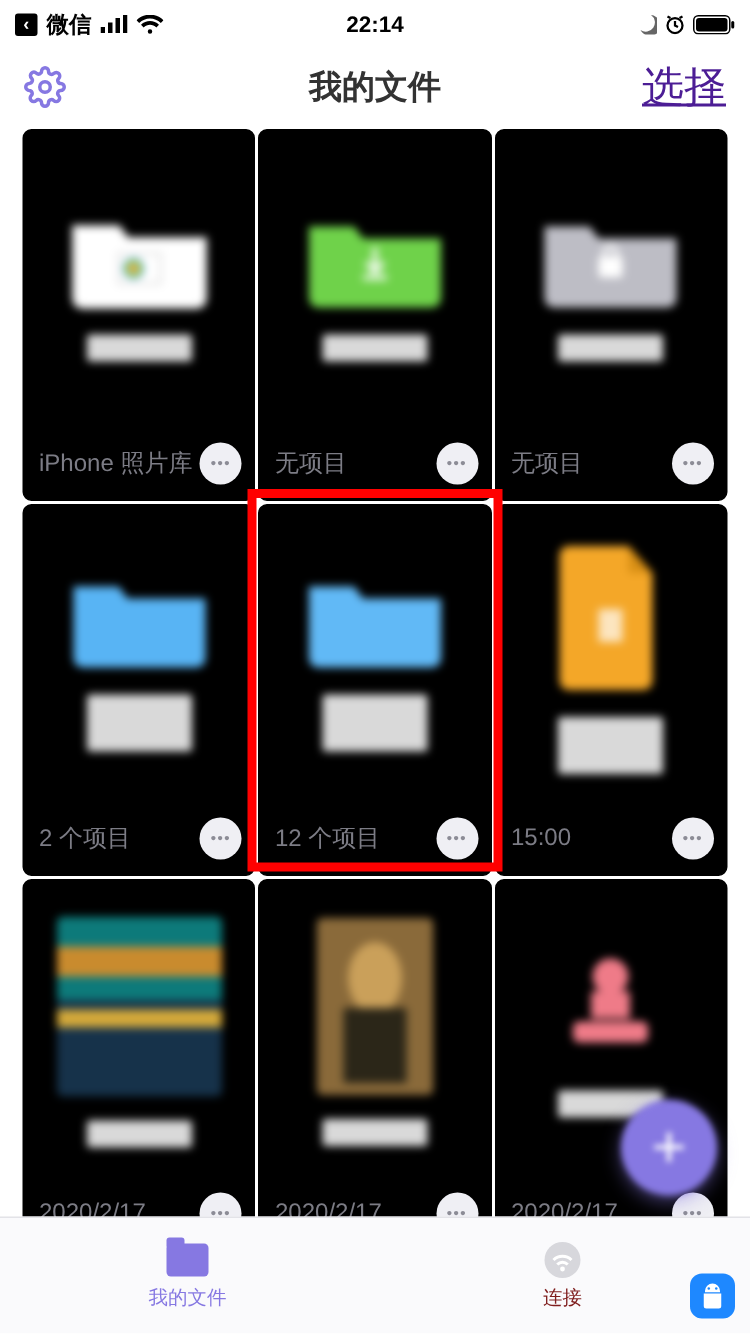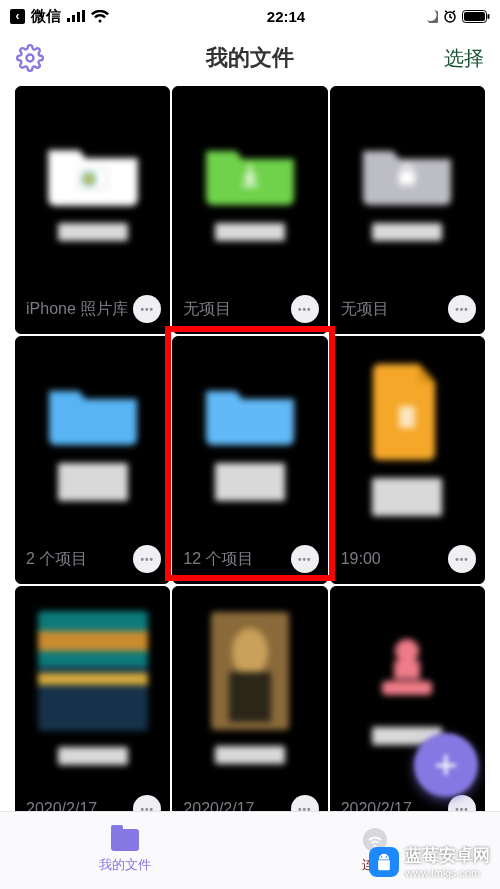--- a/index.html
+++ b/index.html
@@ -1,25 +1,25 @@
 <!DOCTYPE html>
 <html><head>
 <meta charset="utf-8">
 <style>
   * { box-sizing: border-box; margin: 0; padding: 0; }
   html, body { width: 500px; height: 889px; font-family: -apple-system, "PingFang SC", sans-serif; background: #fff; overflow: hidden; position: relative; }
   .statusbar { display: flex; align-items: center; height: 32px; padding: 0 10px; font-size: 15px; font-weight: 600; }
   .statusbar .sb-left { display: flex; align-items: center; gap: 6px; }
-  .statusbar .sb-center { position: absolute; left: 50%; transform: translateX(-50%); margin-left: 36px; }
+  .statusbar .sb-center { position: absolute; left: 50%; transform: translateX(-50%); }
   .statusbar .sb-right { margin-left: auto; display: flex; align-items: center; gap: 5px; }
   .sb-back { width: 15px; height: 15px; background: #000; color: #fff; font-size: 12px; display: inline-flex; align-items: center; justify-content: center; border-radius: 2px; }
   .navbar { display: flex; align-items: center; height: 52px; padding: 0 16px; position: relative; }
   .navbar .settings { color: #7b6fd5; }
   .navbar .title { position: absolute; left: 50%; transform: translateX(-50%); font-size: 22px; font-weight: 600; color: #333; }
-  .navbar .select { margin-left: auto; color: #14532d; font-size: 20px; }
+  .navbar .select { margin-left: auto; color: #4c1d95; font-size: 28px; text-decoration: underline; }
   .grid { display: grid; grid-template-columns: repeat(3, 1fr); gap: 2px; padding: 2px 15px 0 15px; }
   .cell { background: #000000; border: 1px solid #000000; border-radius: 6px; height: 248px; display: flex; flex-direction: column; position: relative; overflow: hidden; }
   .thumb { flex: 1; display: flex; flex-direction: column; align-items: center; justify-content: center; gap: 16px; padding: 10px 8px; }
   .thumb-img { width: 96px; height: 72px; border-radius: 4px; }
   .thumb-img.tall { width: 72px; height: 102px; }
   .thumb-label-img { width: 70px; height: 18px; background: #d9d9d9; filter: blur(3px); border-radius: 2px; }
   .thumb-label-img.two { height: 38px; }
   .meta { display: flex; align-items: center; justify-content: space-between; padding: 6px 8px 10px 10px; color: #7c7c85; font-size: 16px; }
   .more { width: 28px; height: 28px; border-radius: 14px; background: #efeff4; display: inline-flex; align-items: center; justify-content: center; color: #8c8c96; font-weight: 700; letter-spacing: 1px; font-size: 10px; }
   .highlight-box { position: absolute; border: 6px solid #ff0000; pointer-events: none; }
@@ -203,21 +203,21 @@
     <div class="cell">
     <div class="thumb">
       <svg class="thumb-img tall pix" viewBox="0 0 72 102">
           <path d="M8 4h40l16 18v72a6 6 0 01-6 6H8a6 6 0 01-6-6V10a6 6 0 016-6z" fill="#f4a728"></path>
           <path d="M48 4v18h16" fill="#d88f15"></path>
           <rect x="28" y="46" width="16" height="22" fill="#fff" opacity=".7"></rect>
         </svg>
       <div class="thumb-label-img two"></div>
     </div>
     <div class="meta">
-      <span>19:00</span>
+      <span>15:00</span>
       <span class="more">•••</span>
     </div>
     </div>
     <div class="cell">
     <div class="thumb">
       <svg class="thumb-img pix" style="width:110px;height:120px" viewBox="0 0 110 120">
           <rect width="110" height="56" fill="#0d7a7a"></rect>
           <rect y="20" width="110" height="20" fill="#c98b2e"></rect>
           <rect y="56" width="110" height="64" fill="#16324a"></rect>
           <rect y="62" width="110" height="12" fill="#d4a93a"></rect>
@@ -285,17 +285,13 @@
   </div>
 
 <div class="watermark">
   <div class="badge">
     <svg width="20" height="20" viewBox="0 0 24 24" fill="#fff">
         <path d="M6 8a6 6 0 0112 0v1H6V8zm-1 2h14v10a2 2 0 01-2 2H7a2 2 0 01-2-2V10z"></path>
         <circle cx="9" cy="6" r="1" fill="#1e88ff"></circle>
         <circle cx="15" cy="6" r="1" fill="#1e88ff"></circle>
       </svg>
   </div>
-  <div class="txt">
-    <div class="t1">蓝莓安卓网</div>
-    <div class="t2">www.lmkjs.com</div>
-  </div>
 </div>
 
 </body></html>

